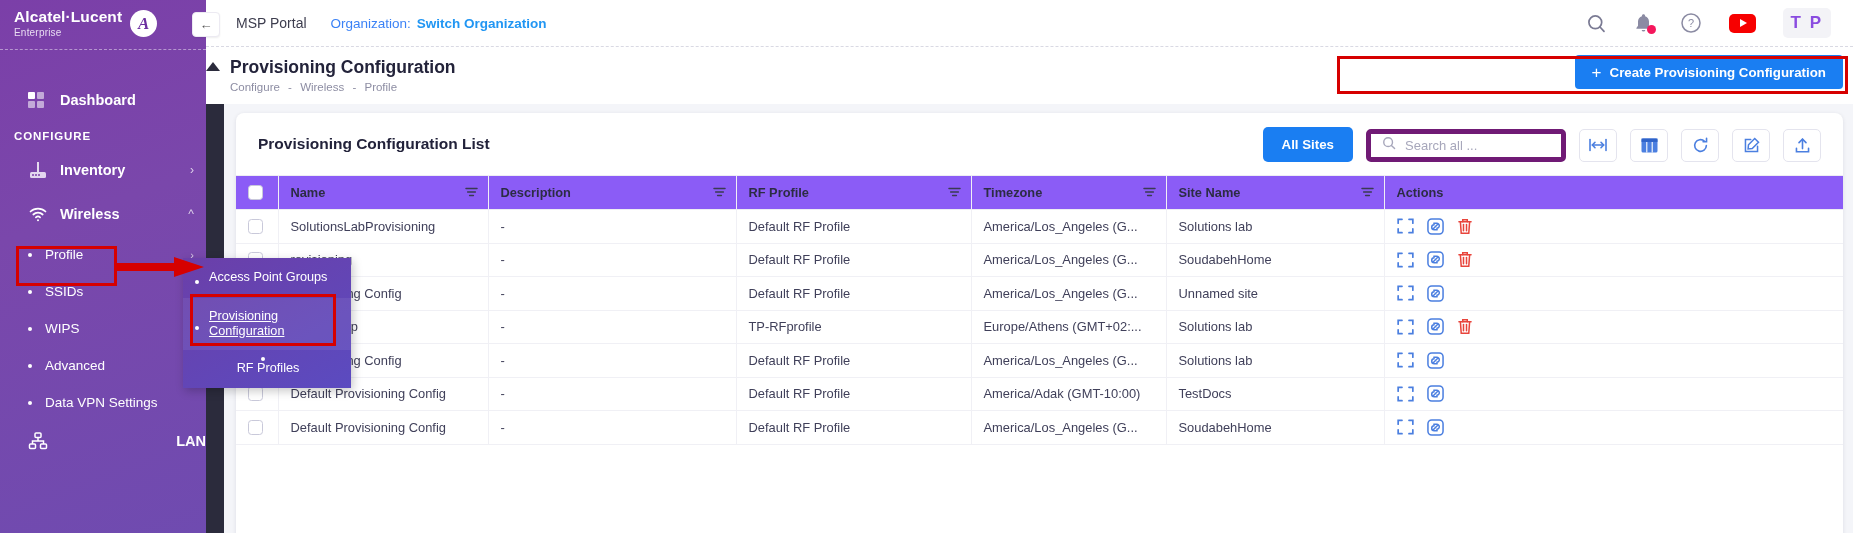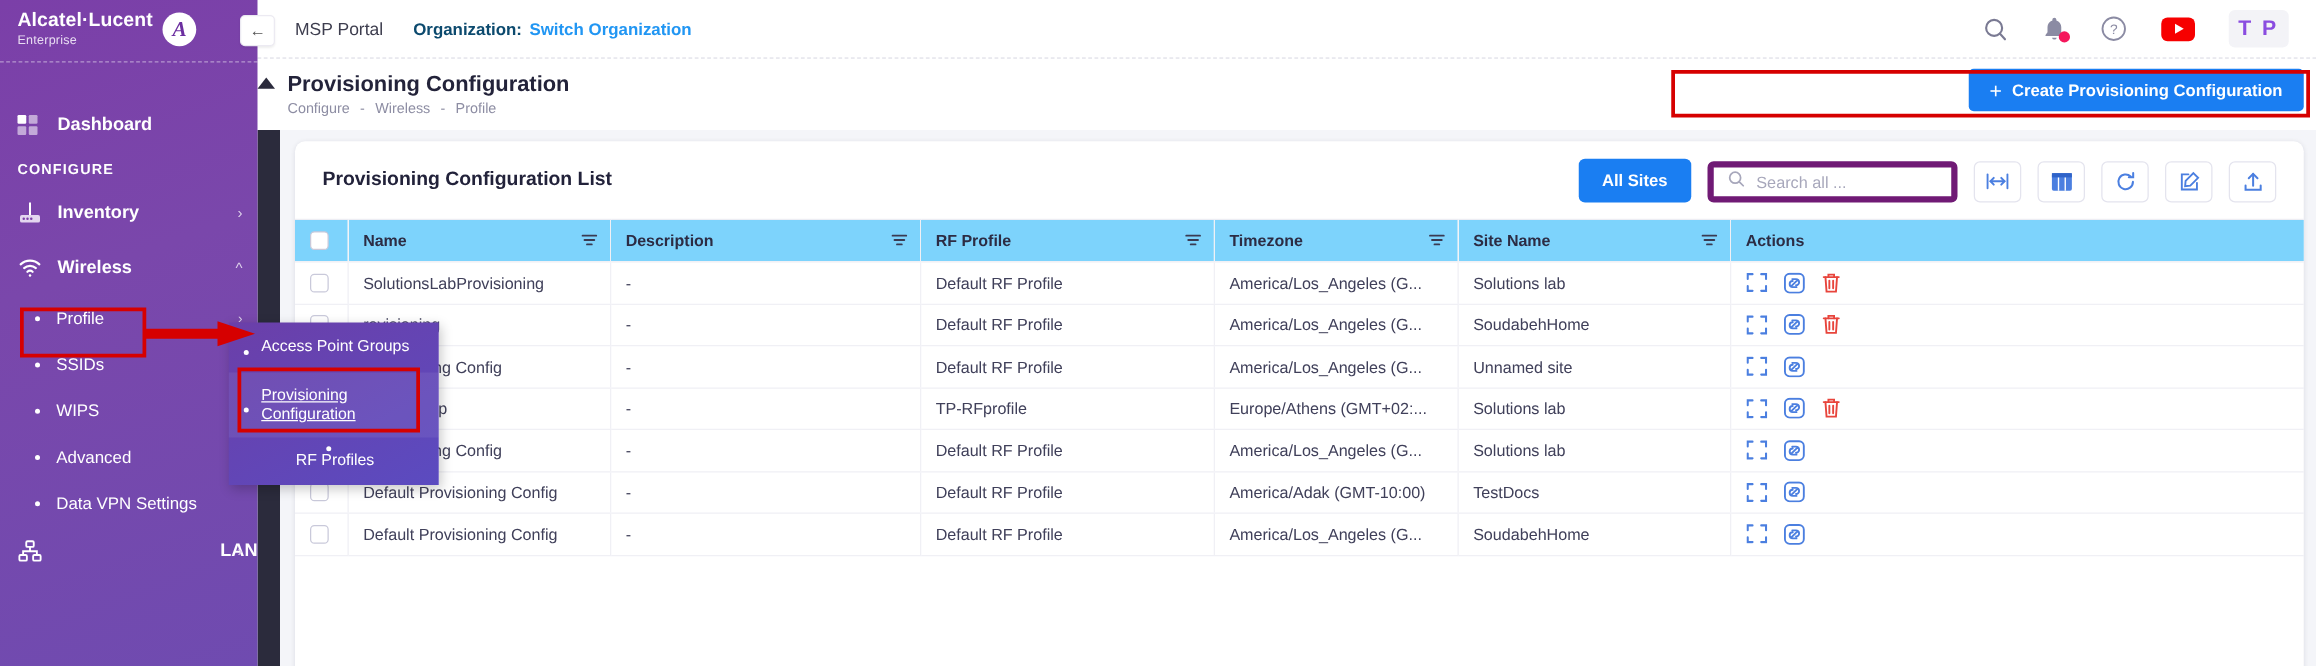--- a/index.html
+++ b/index.html
@@ -42,21 +42,21 @@
     font-style: italic; font-weight: bold;
     font-size: 17px; color: #6c2fa0; line-height: 1;
   }
   .brand-divider {
     border-top: 1px dashed rgba(255,255,255,.45);
     margin: 2px 0 0 0;
   }
   .nav { padding-top: 18px; }
   .nav-row {
     display: flex; align-items: center; position: relative;
-    height: 44px; padding-left: 14px; cursor: pointer;
+    height: 44px; padding-left: 28px; cursor: pointer;
   }
   .nav-row .chev {
     position: absolute; right: 12px; font-size: 12px; color: #ddd0ea;
   }
   .nav-label { font-size: 14.5px; font-weight: bold; margin-left: 12px; }
   .nav-section {
     font-size: 11.5px; font-weight: bold; letter-spacing: .9px;
     padding: 8px 0 6px 14px; color: #ffffff;
   }
   .sub-row {
@@ -115,21 +115,21 @@
     border-bottom: 1px dashed #d9d9e3;
   }
   .collapse-btn {
     position: absolute; left: 192px; top: 12px; width: 28px; height: 25px;
     background: #fff; border: 1px solid #eceaf2; border-radius: 4px;
     display:flex;align-items:center;justify-content:center;
     font-size: 13px; color: #555; z-index: 45; cursor: pointer;
     box-shadow: 0 1px 2px rgba(0,0,0,.07);
   }
   .msp { font-size: 14px; color: #3d3d4e; margin-left: 30px; }
-  .org-label { font-size: 13.5px; font-weight: bold; color: #0c4a6e; margin-left: 24px; }
+  .org-label { font-size: 13.5px; font-weight: normal; color: #3b82f6; margin-left: 24px; }
   .org-link { font-size: 13.5px; font-weight: bold; color: #2196f3; margin-left: 6px; cursor: pointer;}
   .top-icons {
     margin-left: auto; display: flex; align-items: center; gap: 27px;
     padding-right: 22px;
   }
   .hicon { cursor: pointer; display:flex; align-items:center; justify-content:center; position:relative;}
   .bell-dot {
     position:absolute; right:-3px; bottom:-1px; width:9px;height:9px;
     border-radius:50%; background:#f5175c;
   }
@@ -207,21 +207,21 @@
   .searchbox input::placeholder { color: #a7a7bb; }
   .tool-btn {
     width: 38px; height: 33px; border: 1px solid #e4e4ee; border-radius: 5px;
     background: #fff; display: flex; align-items: center; justify-content: center;
     cursor: pointer; color: #4b7fe0;
   }
 
   
   .tbl { width: 100%; border-collapse: collapse; table-layout: fixed; }
   .tbl th {
-    background: #7dd3fc; font-size: 12.8px; font-weight: bold; color: #2c2c44;
+    background: #8b5cf6; font-size: 12.8px; font-weight: bold; color: #2c2c44;
     text-align: left; height: 34px; padding: 0 12px;
     border-top: 1px solid #ededf3; border-bottom: 1px solid #ededf3;
     position: relative;
   }
   .tbl td {
     font-size: 12.9px; color: #40405a; height: 33.5px; padding: 0 12px;
     border-bottom: 1px solid #f0f0f5;
     overflow: hidden; white-space: nowrap; text-overflow: ellipsis;
   }
   .tbl th:not(:first-child), .tbl td:not(:first-child) { border-left: 1px solid #f0f0f5; }

